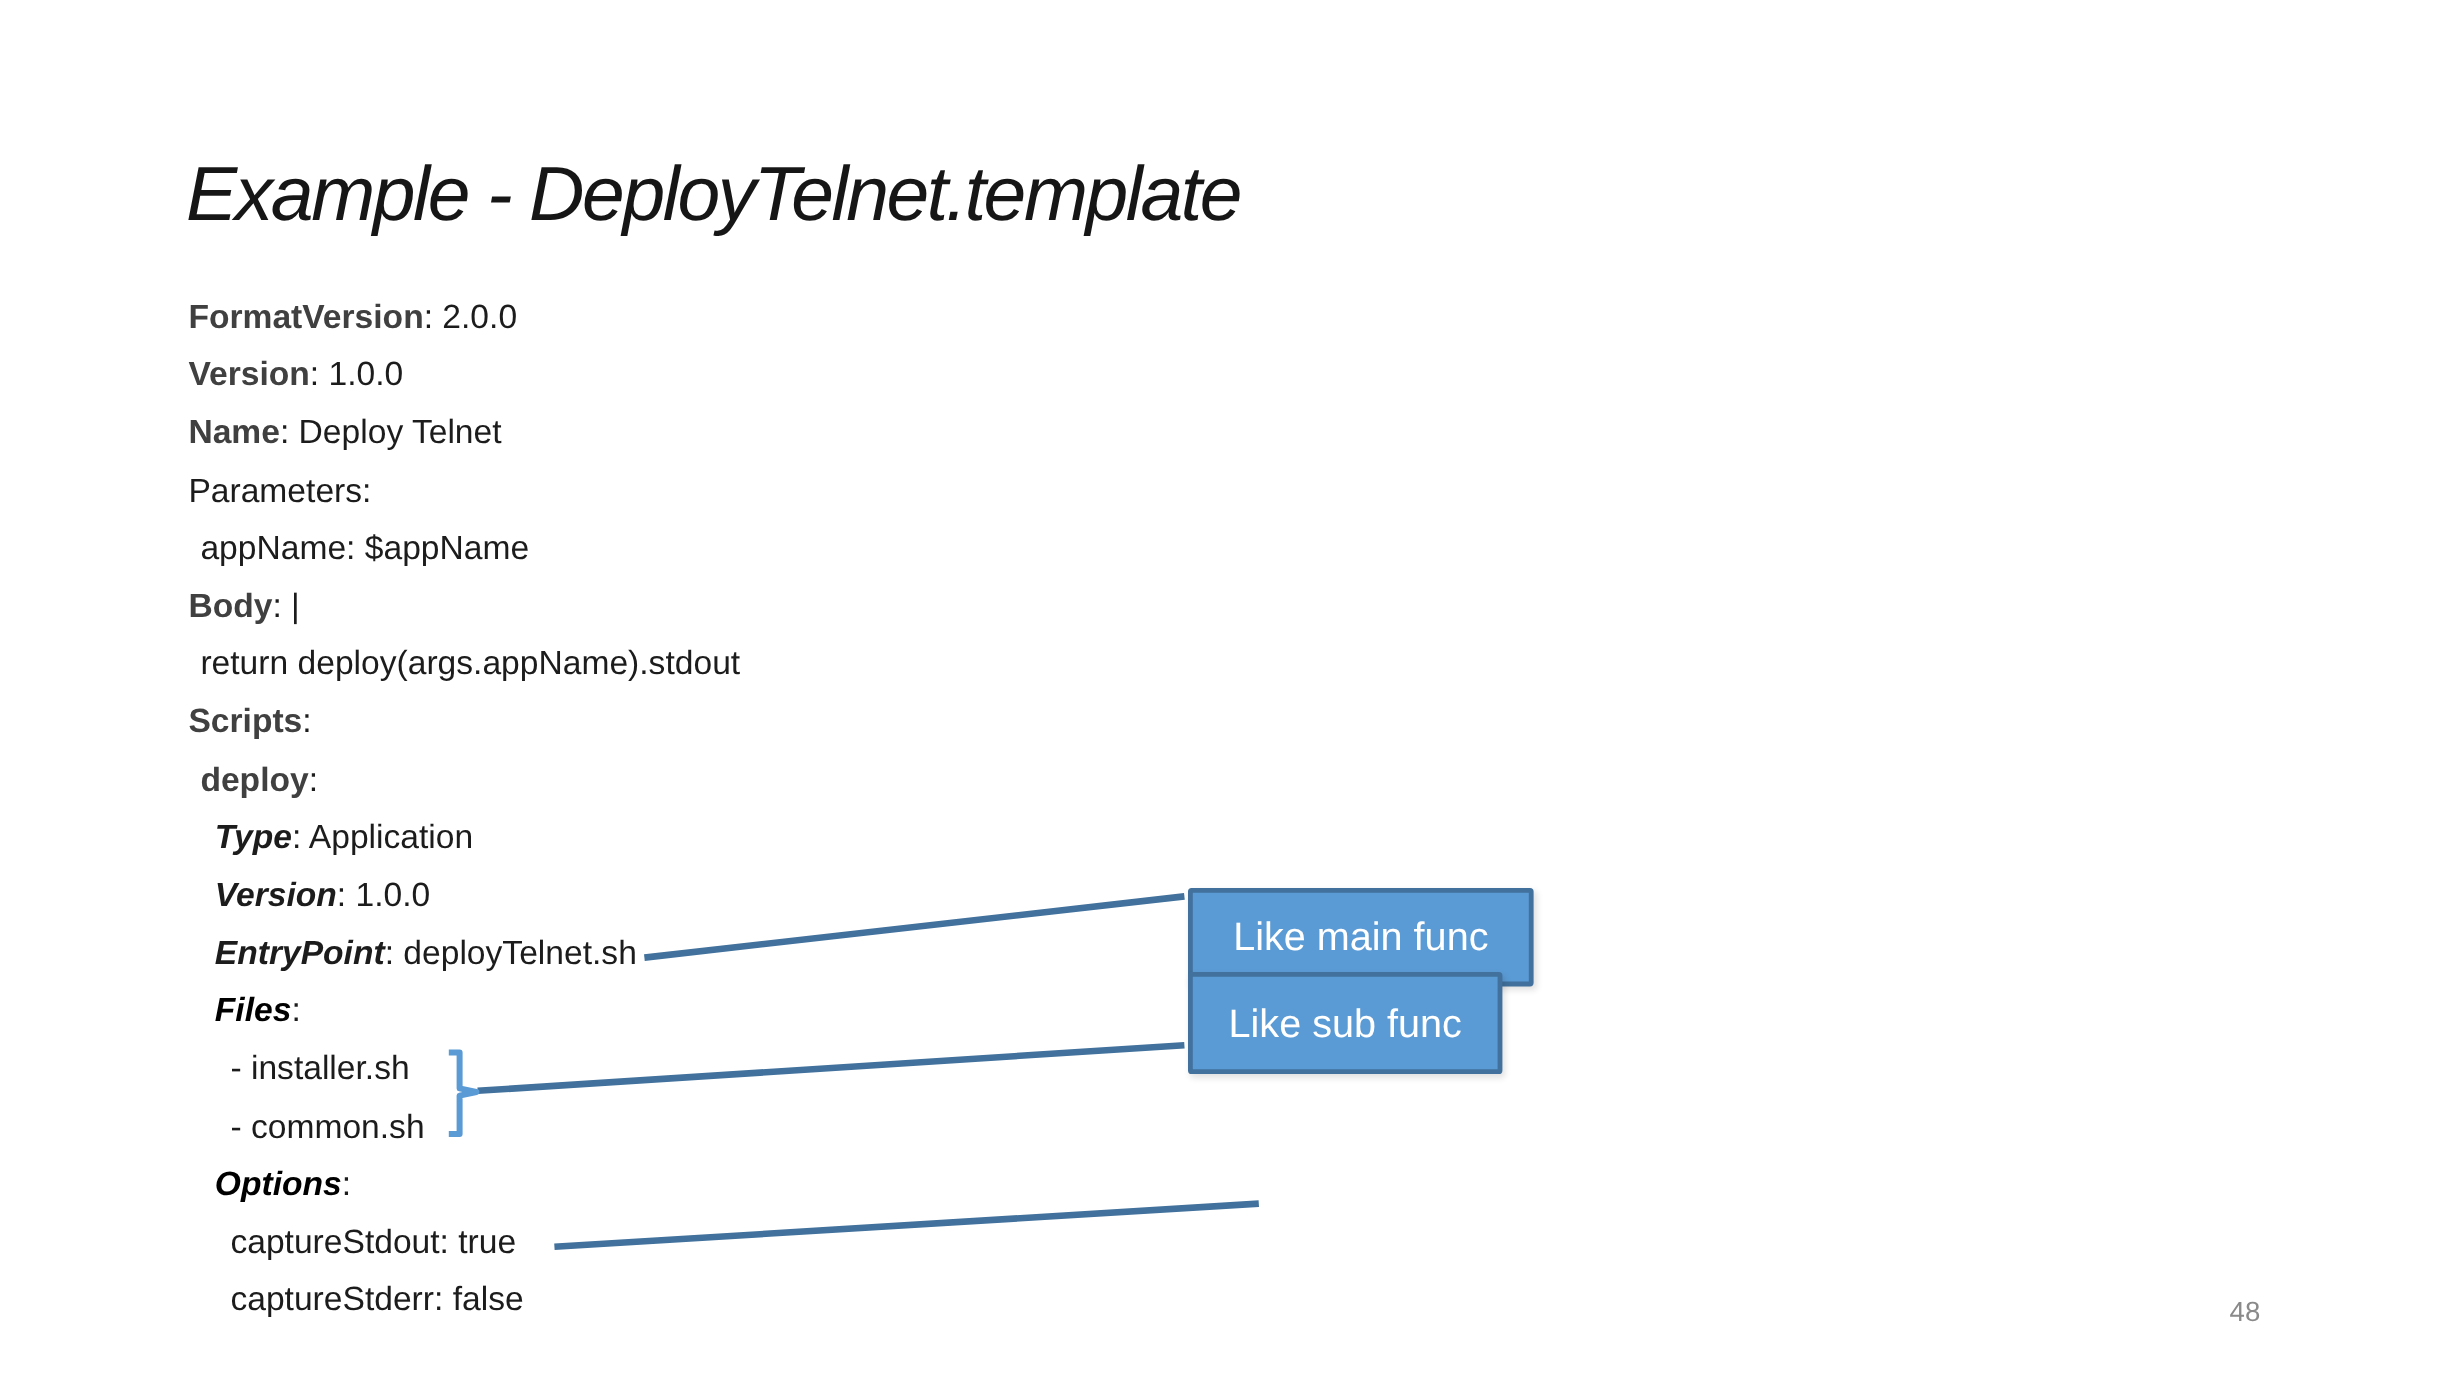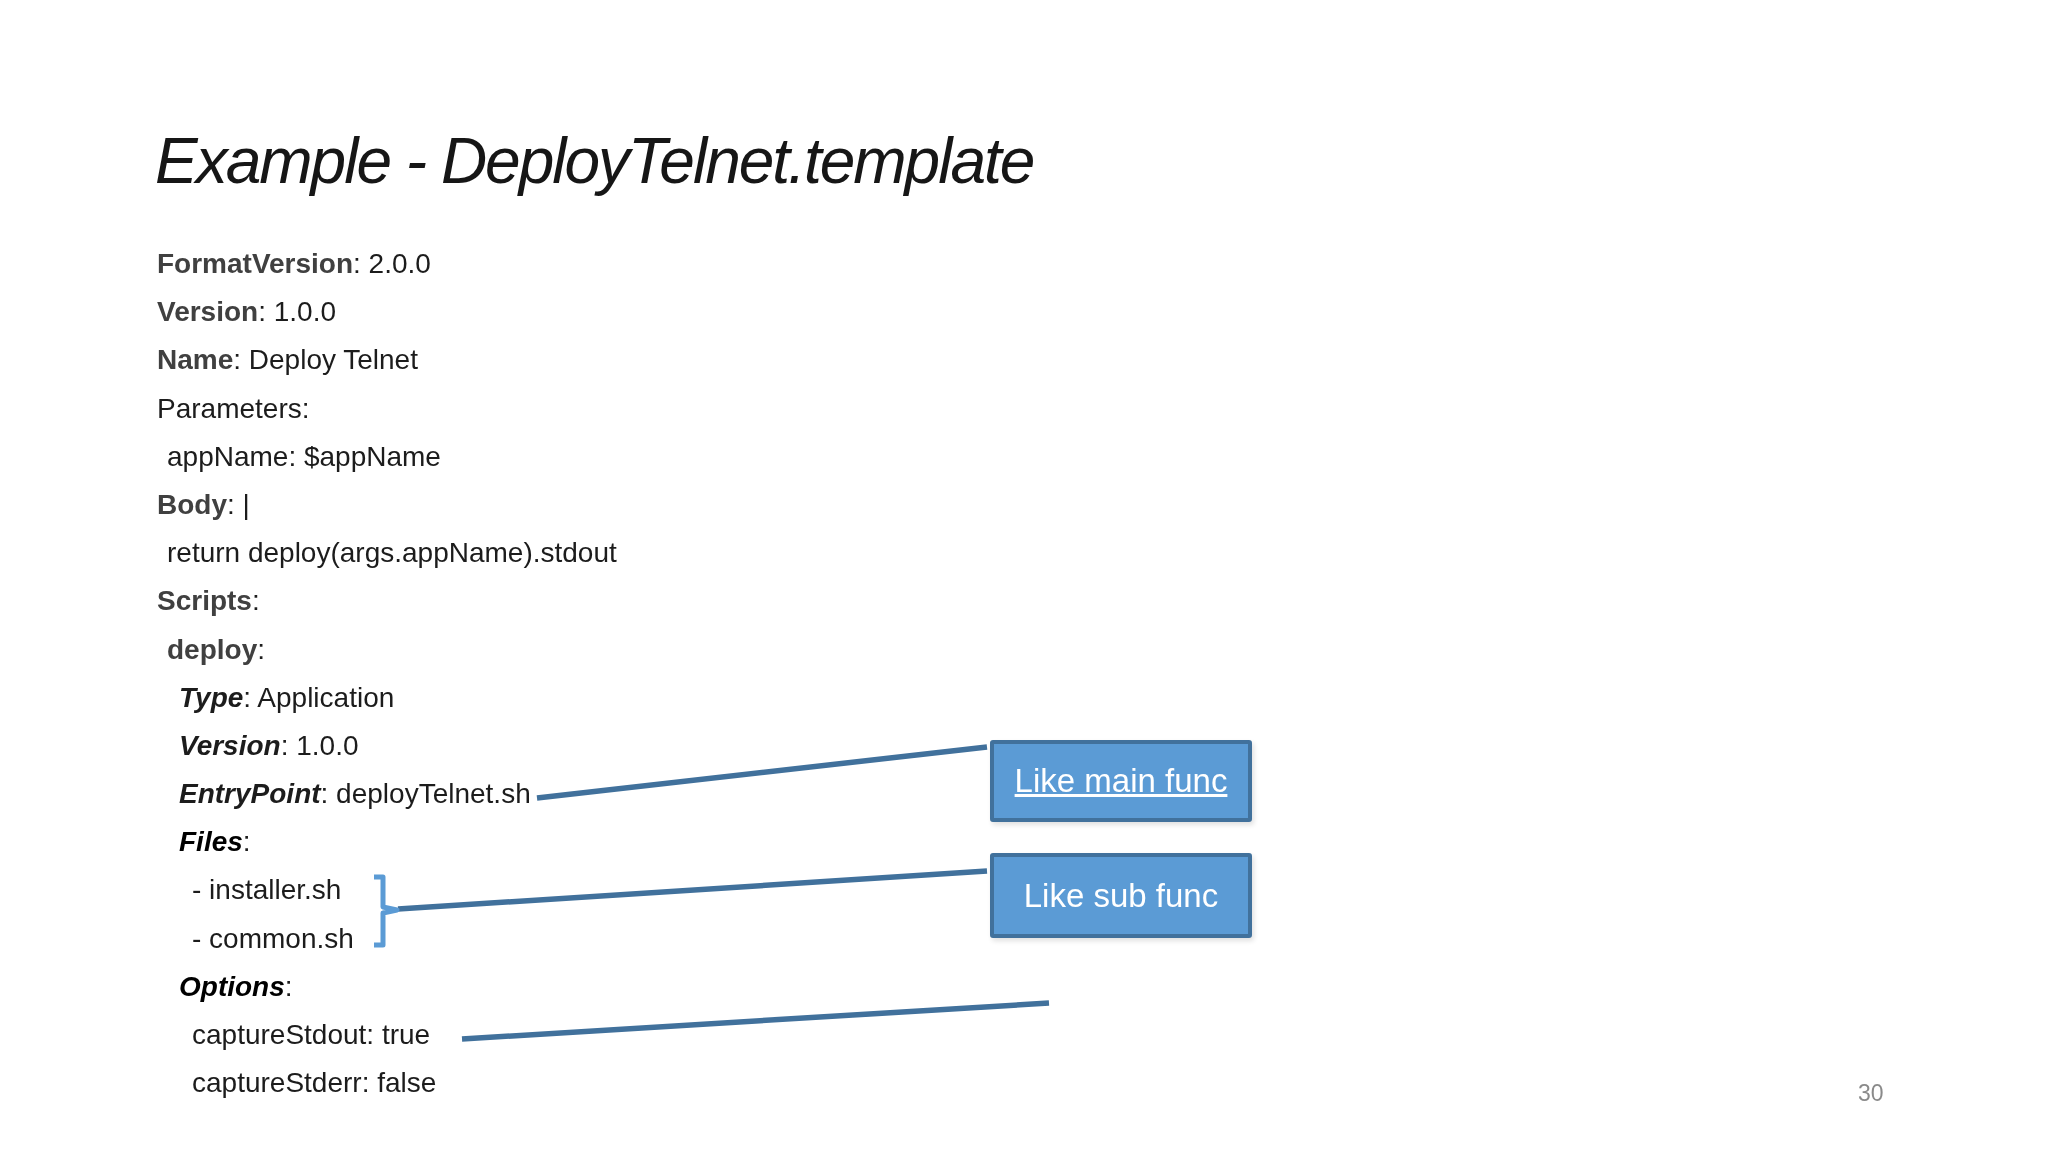--- a/index.html
+++ b/index.html
@@ -55,22 +55,22 @@
     border: 4px solid var(--callout-border, #41719c);
     border-radius: 3px;
     color: #ffffff;
     font-size: 33px;
     display: flex;
     align-items: center;
     justify-content: center;
     box-shadow: 2px 3px 5px rgba(0,0,0,0.12);
     white-space: nowrap;
   }
-  .callout-main { left: 990px; top: 740px; width: 262px; height: 82px; text-decoration: underline; }
-  .callout-sub  { left: 990px; top: 853px; width: 262px; height: 85px; }
+  .callout-main { left: 990px; top: 740px; width: 288px; height: 82px; }
+  .callout-sub  { left: 990px; top: 810px; width: 262px; height: 85px; }
   .callout-redir{ left: 1052px; top: 983px; width: 262px; height: 85px; }
   .page-number {
     position: absolute;
     left: 1858px;
     top: 1080px;
     font-size: 23px;
     color: var(--pagenum-color, #8a8a8a);
   }
 </style>
 </head>
@@ -89,15 +89,15 @@
     <path d="M 374 877 L 383 877 L 383 907 L 397 910 L 383 913 L 383 945 L 374 945" fill="none" stroke-width="5" stroke-linejoin="round" stroke="#5b9bd5"></path>
   </svg>
 
   <div class="callout callout-main">
     <span>Like main func</span>
   </div>
   <div class="callout callout-sub">
     <span>Like sub func</span>
   </div>
 
-  <div class="page-number">30</div>
+  <div class="page-number">48</div>
 
 </div>
 
 </body></html>

